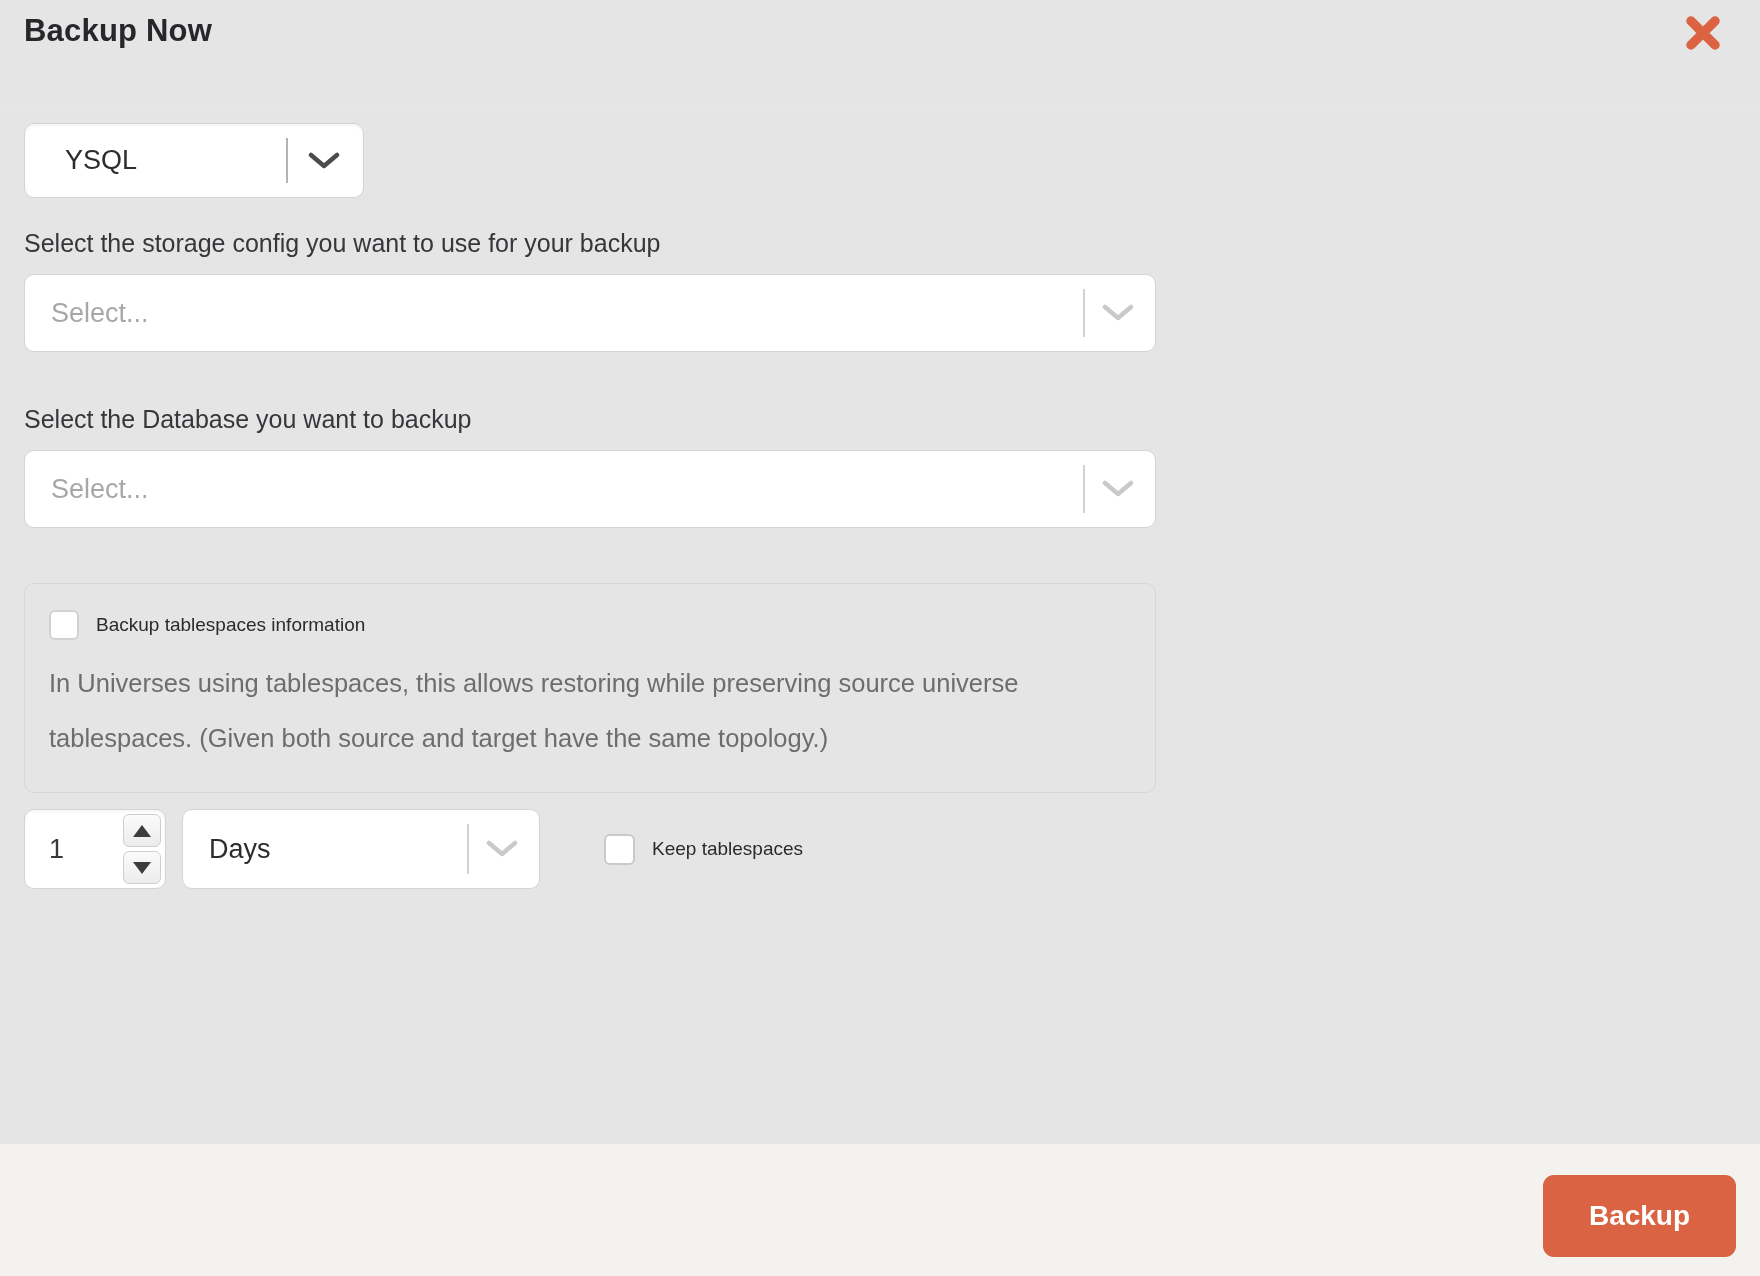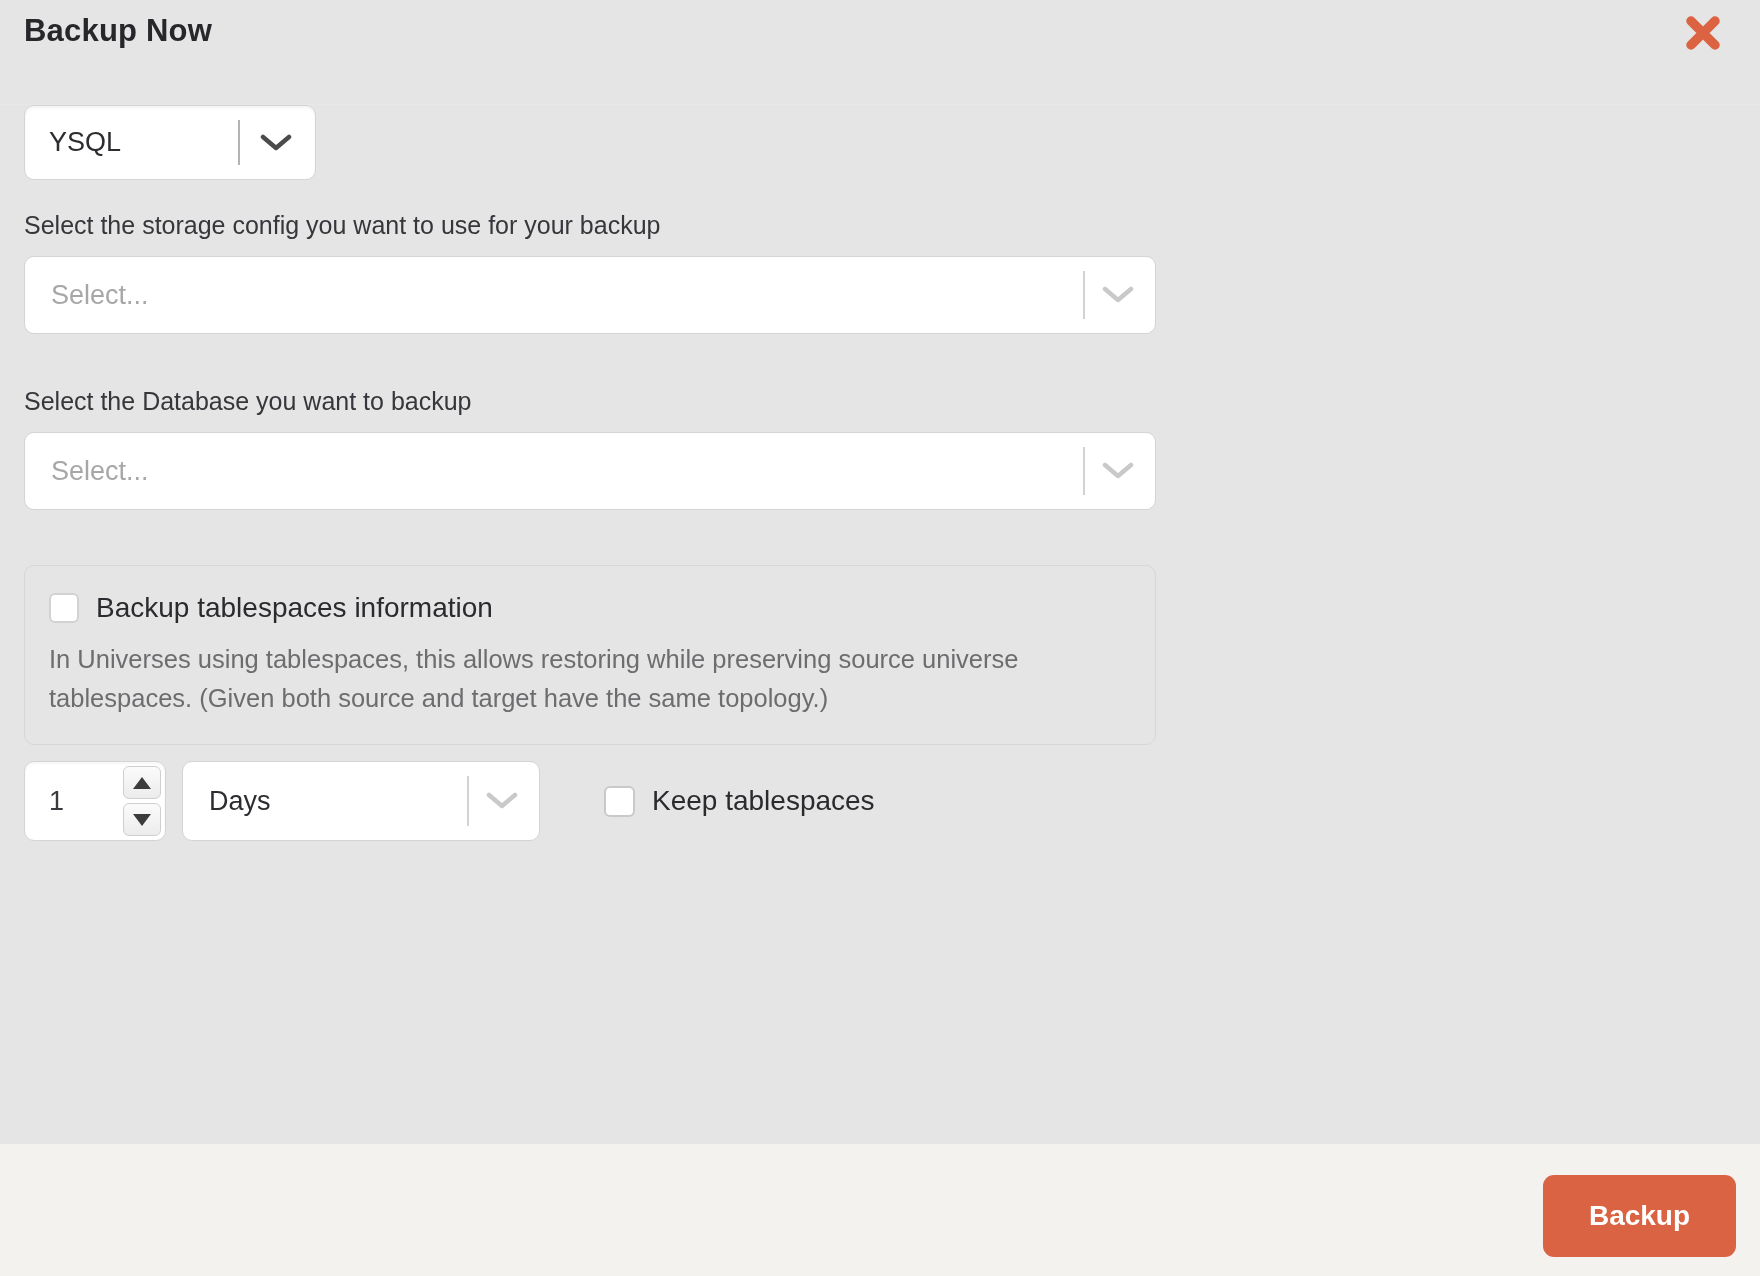--- a/index.html
+++ b/index.html
@@ -32,43 +32,43 @@
   .label-db        { margin-top: 52px; }
   .label-retention { margin-top: 52px; }
 
   .select-box {
     position: relative; display: flex; align-items: center;
     background: #fff; border: 1px solid #d6d4d1; border-radius: 10px;
   }
   .select-box .vdivider { position: absolute; width: 2px; top: 14px; bottom: 14px; }
   .select-box .chev { position: absolute; display: flex; align-items: center; justify-content: center; }
 
-  .api-select { width: 292px; height: 75px; box-shadow: inset 0 2px 3px rgba(0,0,0,.05); }
+  .api-select { margin-top: 18px; width: 340px; height: 75px; box-shadow: inset 0 2px 3px rgba(0,0,0,.05); padding-left: 16px; }
   .api-select .value { font-size: 27px; color: #2d2d31; padding-left: 24px; }
   .api-select .vdivider { right: 75px; background: #b3b3b3; }
   .api-select .chev { right: 22px; width: 34px; height: 75px; color: #4b4b4b; }
 
   .big-select { margin-top: 16px; width: 1132px; height: 78px; }
   .big-select .placeholder { font-size: 27px; color: #a7a7a7; padding-left: 26px; }
   .big-select .vdivider { right: 70px; background: #d2d2d2; }
   .big-select .chev { right: 20px; width: 34px; height: 78px; color: #c9c9c9; }
 
   
   .info-box {
     margin-top: 55px; width: 1132px;
     border: 1px solid #d9d7d4; border-radius: 10px;
     padding: 26px 24px 26px;
   }
   .check-row { display: flex; align-items: center; gap: 17px; cursor: pointer; }
   .checkbox {
     width: 30px; height: 30px; flex: 0 0 auto;
     border: 2px solid #d2d2d2; border-radius: 6px; background: #fff;
   }
-  .check-label { font-size: 28px; color: #2b2b2f; }
-  .info-desc { margin: 16px 0 0; font-size: 25.5px; line-height: 39px; color: #6d6d70; max-width: 1070px; }
+  .check-label { font-size: 19px; color: #2b2b2f; }
+  .info-desc { margin: 16px 0 0; font-size: 25.5px; line-height: 55px; color: #6d6d70; max-width: 1070px; }
 
   
   .retention-row { display: flex; align-items: center; margin-top: 16px; }
   .number-input {
     position: relative; width: 142px; height: 80px;
     border: 1px solid #d6d4d1; border-radius: 10px; background: #fff;
     box-shadow: inset 0 2px 3px rgba(0,0,0,.04);
   }
   .number-input input {
     width: 92px; height: 100%; border: none; outline: none; background: transparent;

